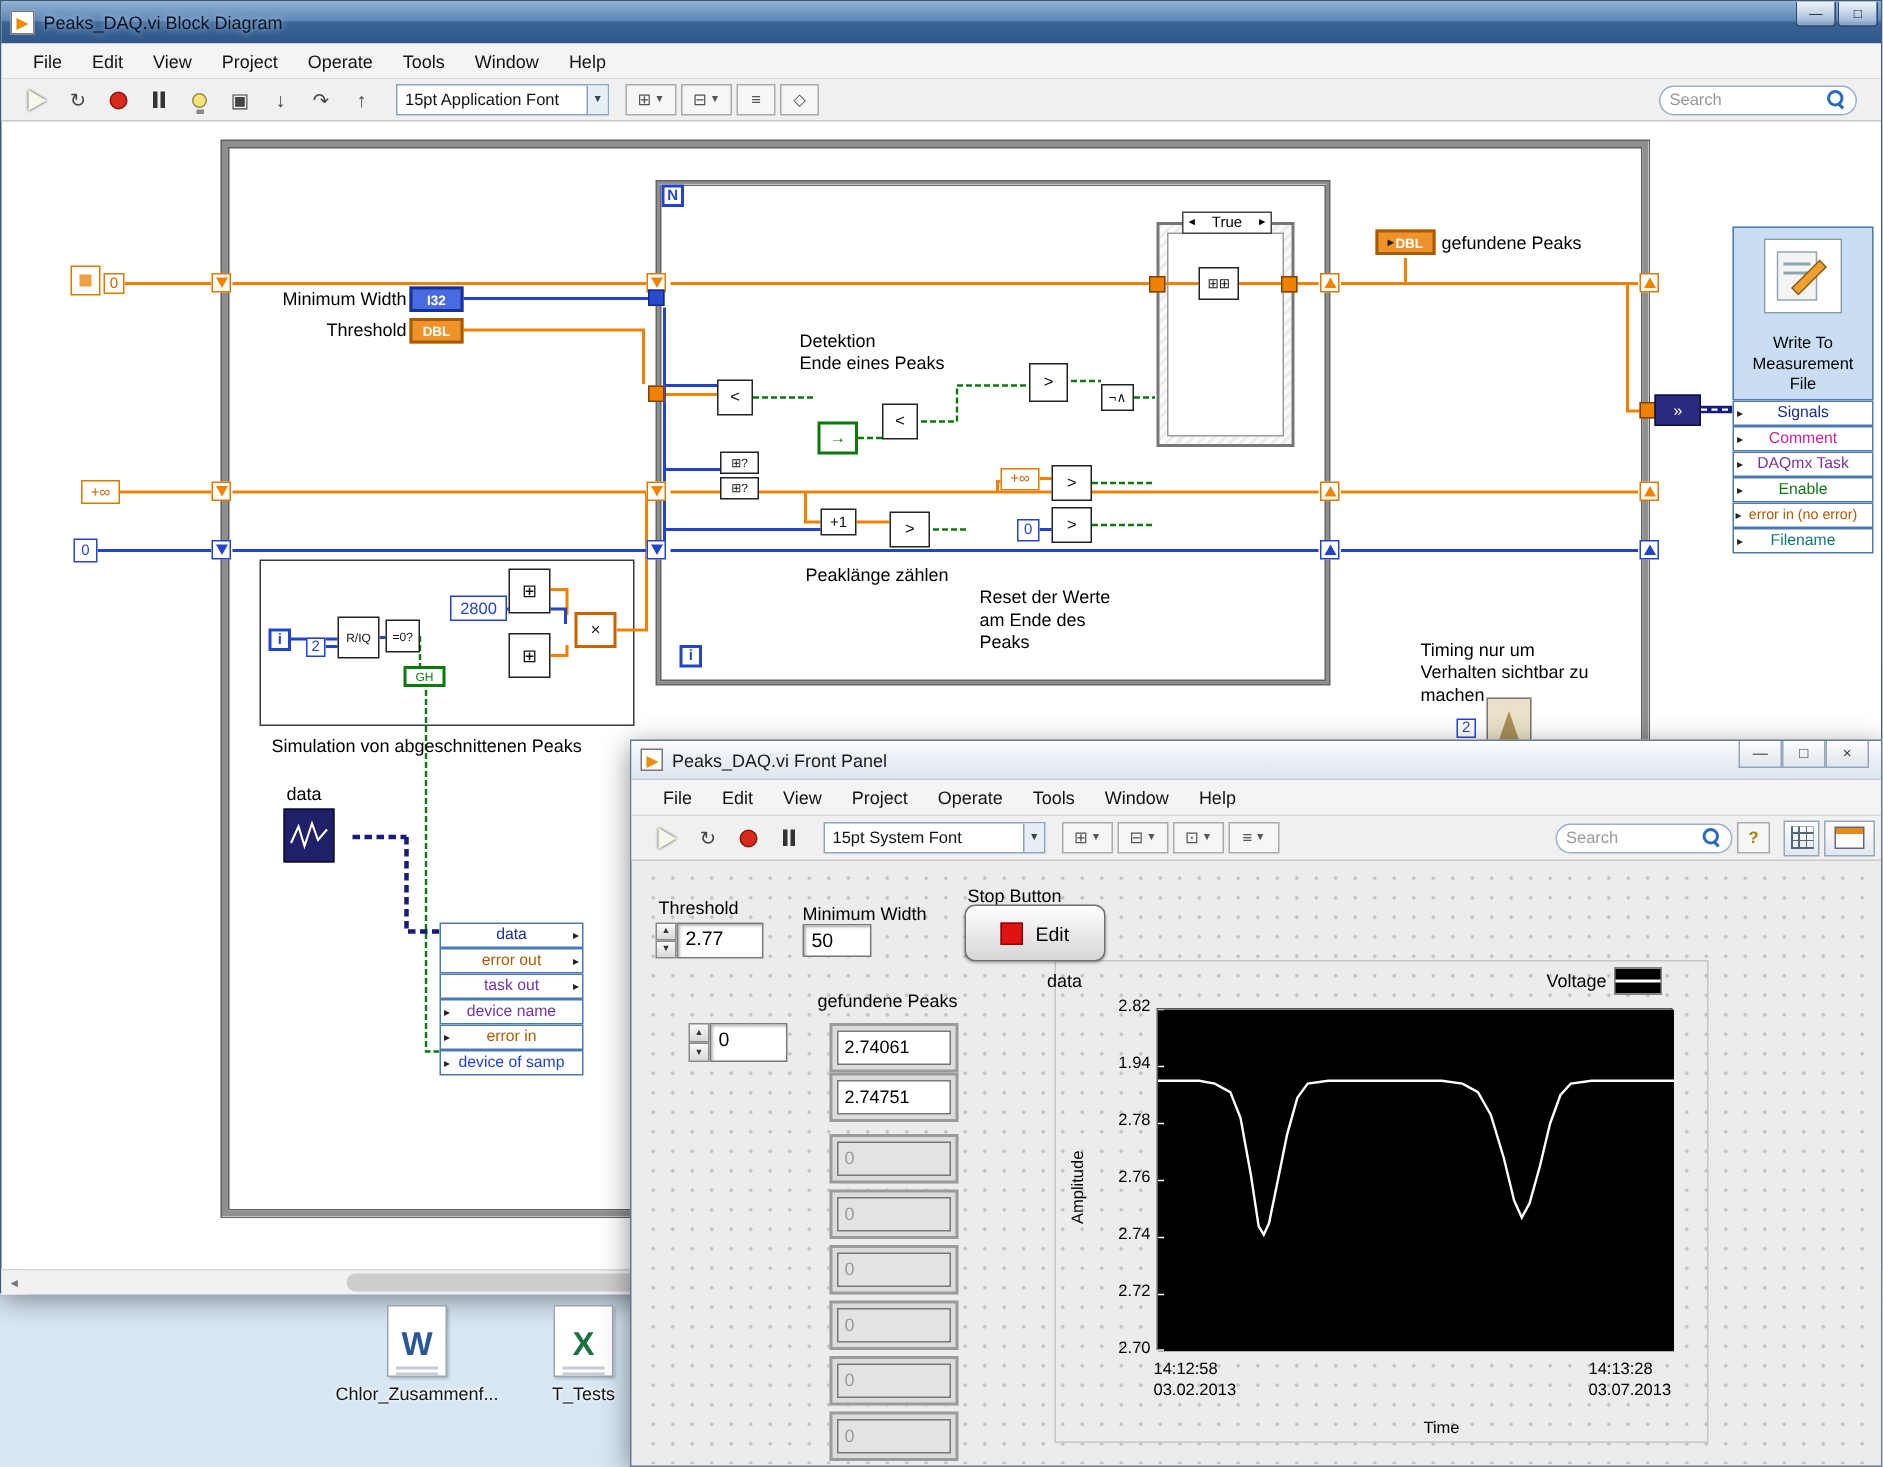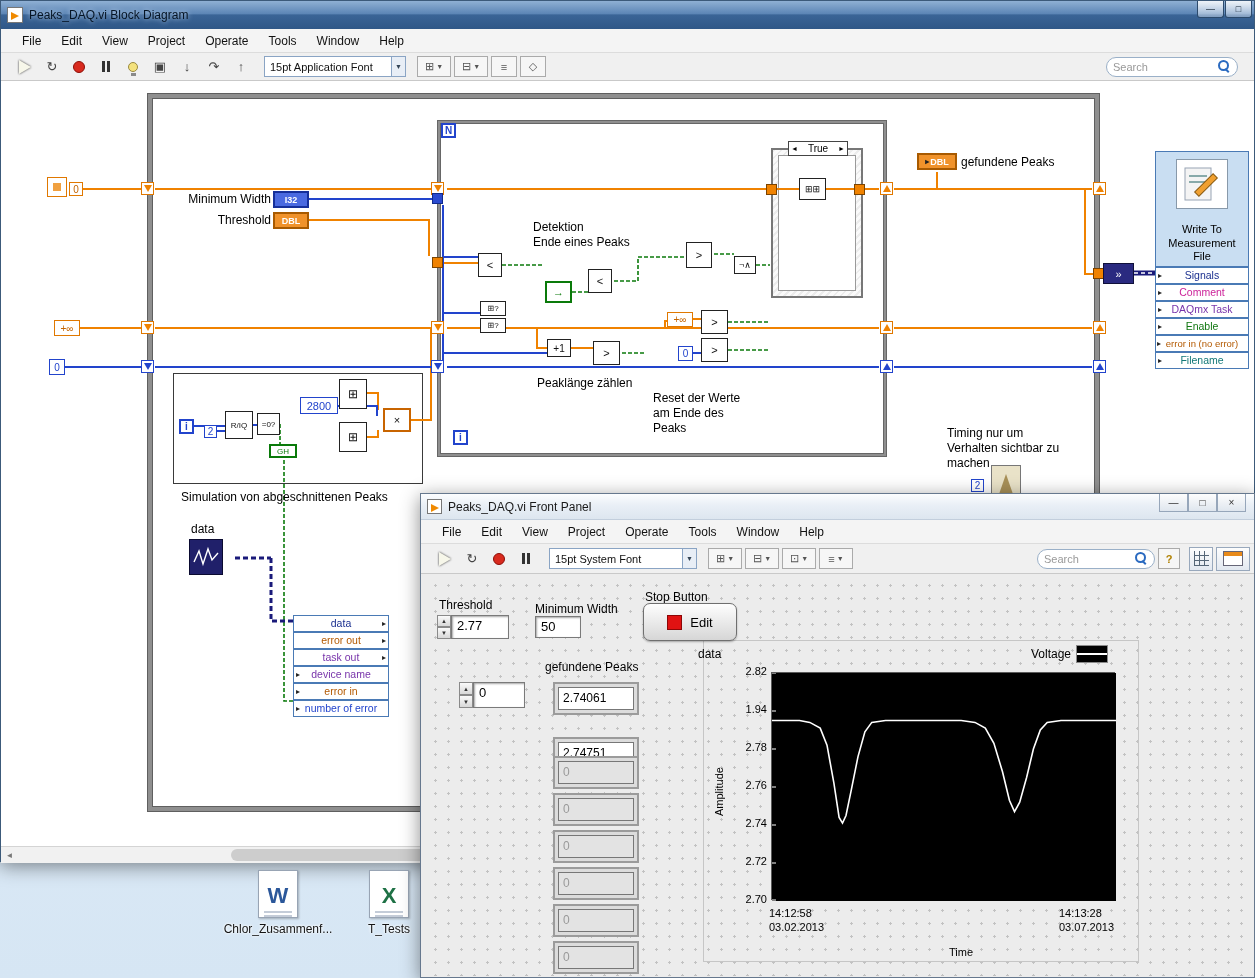--- a/index.html
+++ b/index.html
@@ -345,21 +345,21 @@
         <rect x="0" y="0" width="26" height="24" fill="#20206a"></rect>
         <polyline points="1,17 6,6 10,19 15,4 19,15 25,8" stroke="#fff" stroke-width="1.4" fill="none"></polyline>
       </svg>
     </div>
 
     <div class="xrow" style="left:292px;top:614px;width:96px;height:17px"><span class="arr" style="right:2px">▸</span><span style="color: rgb(26, 47, 143);">data</span></div>
     <div class="xrow" style="left:292px;top:631px;width:96px;height:17px"><span class="arr" style="right:2px">▸</span><span style="color: rgb(179, 89, 0);">error out</span></div>
     <div class="xrow" style="left:292px;top:648px;width:96px;height:17px"><span class="arr" style="right:2px">▸</span><span style="color: rgb(119, 51, 170);">task out</span></div>
     <div class="xrow" style="left:292px;top:665px;width:96px;height:17px"><span class="arr" style="left:2px">▸</span><span style="color: rgb(119, 51, 170);">device name</span></div>
     <div class="xrow" style="left:292px;top:682px;width:96px;height:17px"><span class="arr" style="left:2px">▸</span><span style="color: rgb(179, 89, 0);">error in</span></div>
-    <div class="xrow" style="left:292px;top:699px;width:96px;height:17px"><span class="arr" style="left:2px">▸</span><span style="color: rgb(34, 68, 204);">number of error</span></div>
+    <div class="xrow" style="left:292px;top:699px;width:96px;height:17px"><span class="arr" style="left:2px">▸</span><span style="color: rgb(34, 68, 204);">device of samp</span></div>
 
     <div class="convertnode">»</div>
 
     <div class="xpr" style="left:1154px;top:150px;width:94px;height:116px">
       <div class="xicon" style="width:52px;height:50px;margin:7px auto 0">
         <svg class="mini" width="50" height="48">
           <rect x="0" y="0" width="50" height="48" fill="#fff"></rect>
           <rect x="8" y="8" width="26px" height="32" fill="#f4f4f4" stroke="#98a4b4"></rect>
           <line x1="12" y1="16" x2="30" y2="16" stroke="#8aa" stroke-width="2"></line>
           <line x1="12" y1="22" x2="30" y2="22" stroke="#8aa" stroke-width="2"></line>
@@ -482,21 +482,21 @@
     <div class="fp-label" style="left:124px;top:166px">gefundene Peaks</div>
     <div class="spinner" style="left:38px;top:188px;height:26px">
       <span>▲</span>
       <span>▼</span>
     </div>
     <div class="numfield" style="left:52px;top:188px;width:52px;height:26px">0</div>
 
     <div class="cell" style="top:188px">
         <div class="cf">2.74061</div>
       </div>
-    <div class="cell" style="top:243px">
+    <div class="cell" style="top:221px">
         <div class="cf">2.74751</div>
       </div>
     <div class="cell dim" style="top:262px">
         <div class="cf">0</div>
       </div>
     <div class="cell dim" style="top:299px">
         <div class="cf">0</div>
       </div>
     <div class="cell dim" style="top:336px">
         <div class="cf">0</div>

